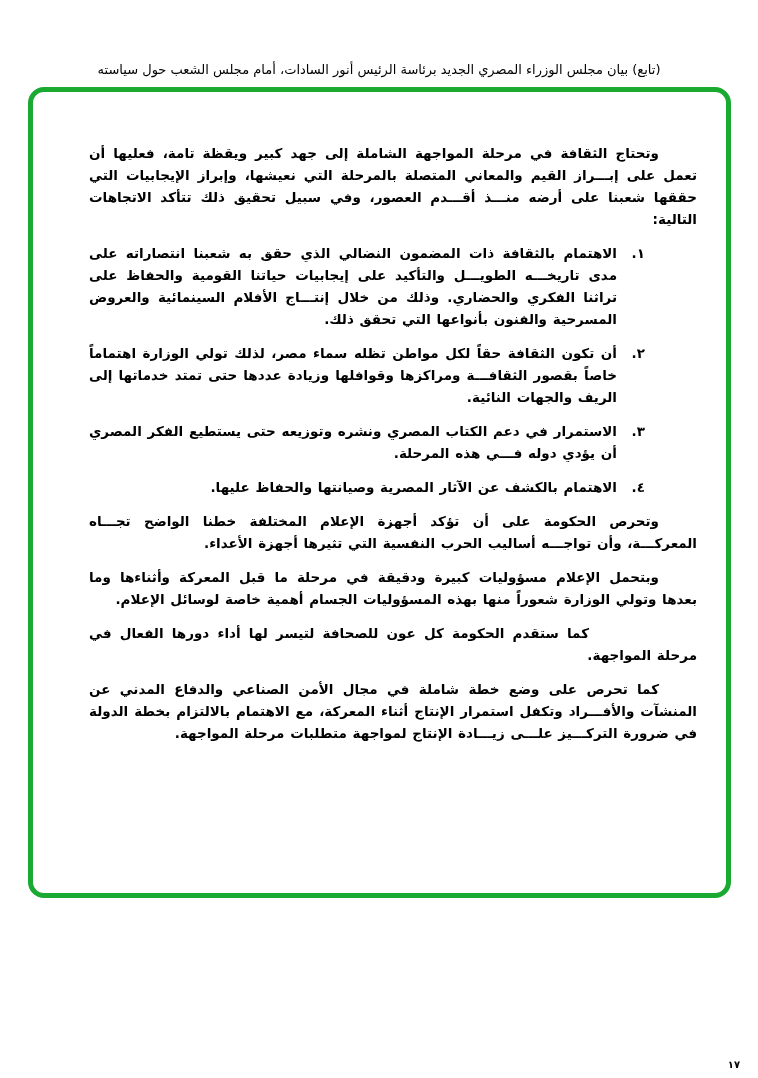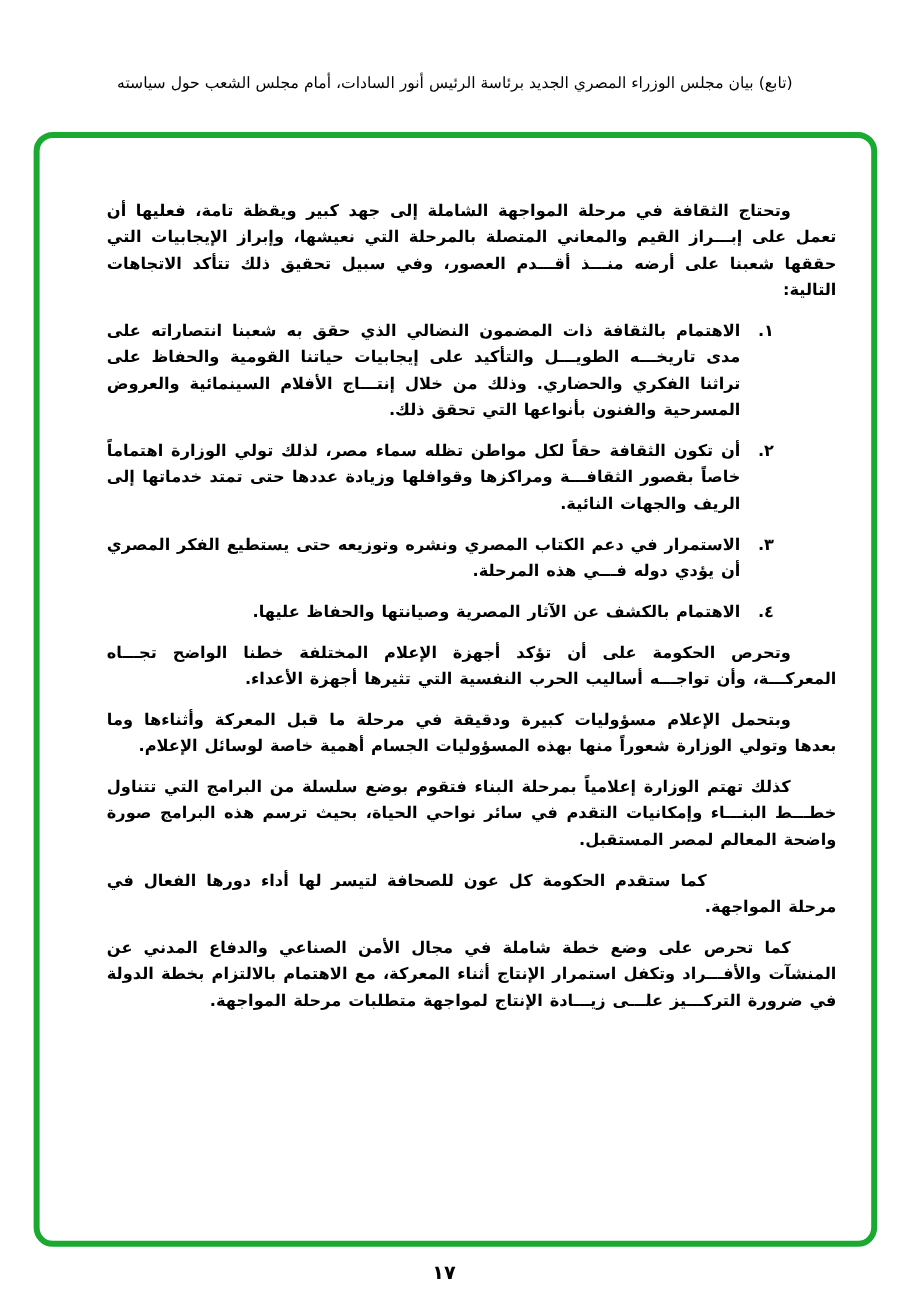--- a/index.html
+++ b/index.html
@@ -15,22 +15,22 @@
   .doc-header {
     position: absolute;
     top: 58px; right: 70px; left: 70px;
     text-align: center;
     font-size: 13px;
     font-weight: normal;
     line-height: 24px;
   }
   .content-box {
     position: absolute;
-    top: 110px; left: 28px;
-    width: 703px; height: 929px;
+    top: 87px; left: 28px;
+    width: 703px; height: 811px;
     border: 5px solid var(--frame-green, #1aaa32);
     border-radius: 16px;
     padding: 50px 29px 0 56px;
   }
   .body-text p {
     font-size: 13.5px;
     font-weight: bold;
     line-height: 22px;
     text-align: justify;
     text-align-last: right;
@@ -56,22 +56,21 @@
     font-size: 13.5px;
     font-weight: bold;
     line-height: 22px;
     text-align: justify;
     text-align-last: right;
     word-spacing: 1px;
   }
   .page-number {
     position: absolute;
     bottom: 8px; left: 0; right: 18px;
-    text-align: center;
-    font-size: 16px;
+    font-size: 10px;
     font-weight: bold;
   }
 </style>
 </head>
 <body>
 
 <div class="doc-header">(تابع) بيان مجلس الوزراء المصري الجديد برئاسة الرئيس أنور السادات، أمام مجلس الشعب حول سياسته</div>
 
 <div class="content-box">
   <div class="body-text">
@@ -92,20 +91,19 @@
         <div class="itext">الاستمرار في دعم الكتاب المصري ونشره وتوزيعه حتى يستطيع الفكر المصري أن يؤدي دوله فـــي هذه المرحلة.</div>
       </div>
       <div class="num-item">
         <span class="num">٤.</span>
         <div class="itext">الاهتمام بالكشف عن الآثار المصرية وصيانتها والحفاظ عليها.</div>
       </div>
     </div>
 
     <p>وتحرص الحكومة على أن تؤكد أجهزة الإعلام المختلفة خطنا الواضح تجـــاه المعركـــة، وأن تواجـــه أساليب الحرب النفسية التي تثيرها أجهزة الأعداء.</p>
     <p>وبتحمل الإعلام مسؤوليات كبيرة ودقيقة في مرحلة ما قبل المعركة وأثناءها وما بعدها وتولي الوزارة شعوراً منها بهذه المسؤوليات الجسام أهمية خاصة لوسائل الإعلام.</p>
-    <p>كذلك تهتم الوزارة إعلامياً بمرحلة البناء فتقوم بوضع سلسلة من البرامج التي تتناول خطـــط البنـــاء وإمكانيات التقدم في سائر نواحي الحياة، بحيث ترسم هذه البرامج صورة واضحة المعالم لمصر المستقبل.</p>
     <p class="deep-indent">كما ستقدم الحكومة كل عون للصحافة لتيسر لها أداء دورها الفعال في مرحلة المواجهة.</p>
     <p>كما تحرص على وضع خطة شاملة في مجال الأمن الصناعي والدفاع المدني عن المنشآت والأفـــراد وتكفل استمرار الإنتاج أثناء المعركة، مع الاهتمام بالالتزام بخطة الدولة في ضرورة التركـــيز علـــى زيـــادة الإنتاج لمواجهة متطلبات مرحلة المواجهة.</p>
 
   </div>
 </div>
 
 <div class="page-number">١٧</div>
 
 </body></html>

